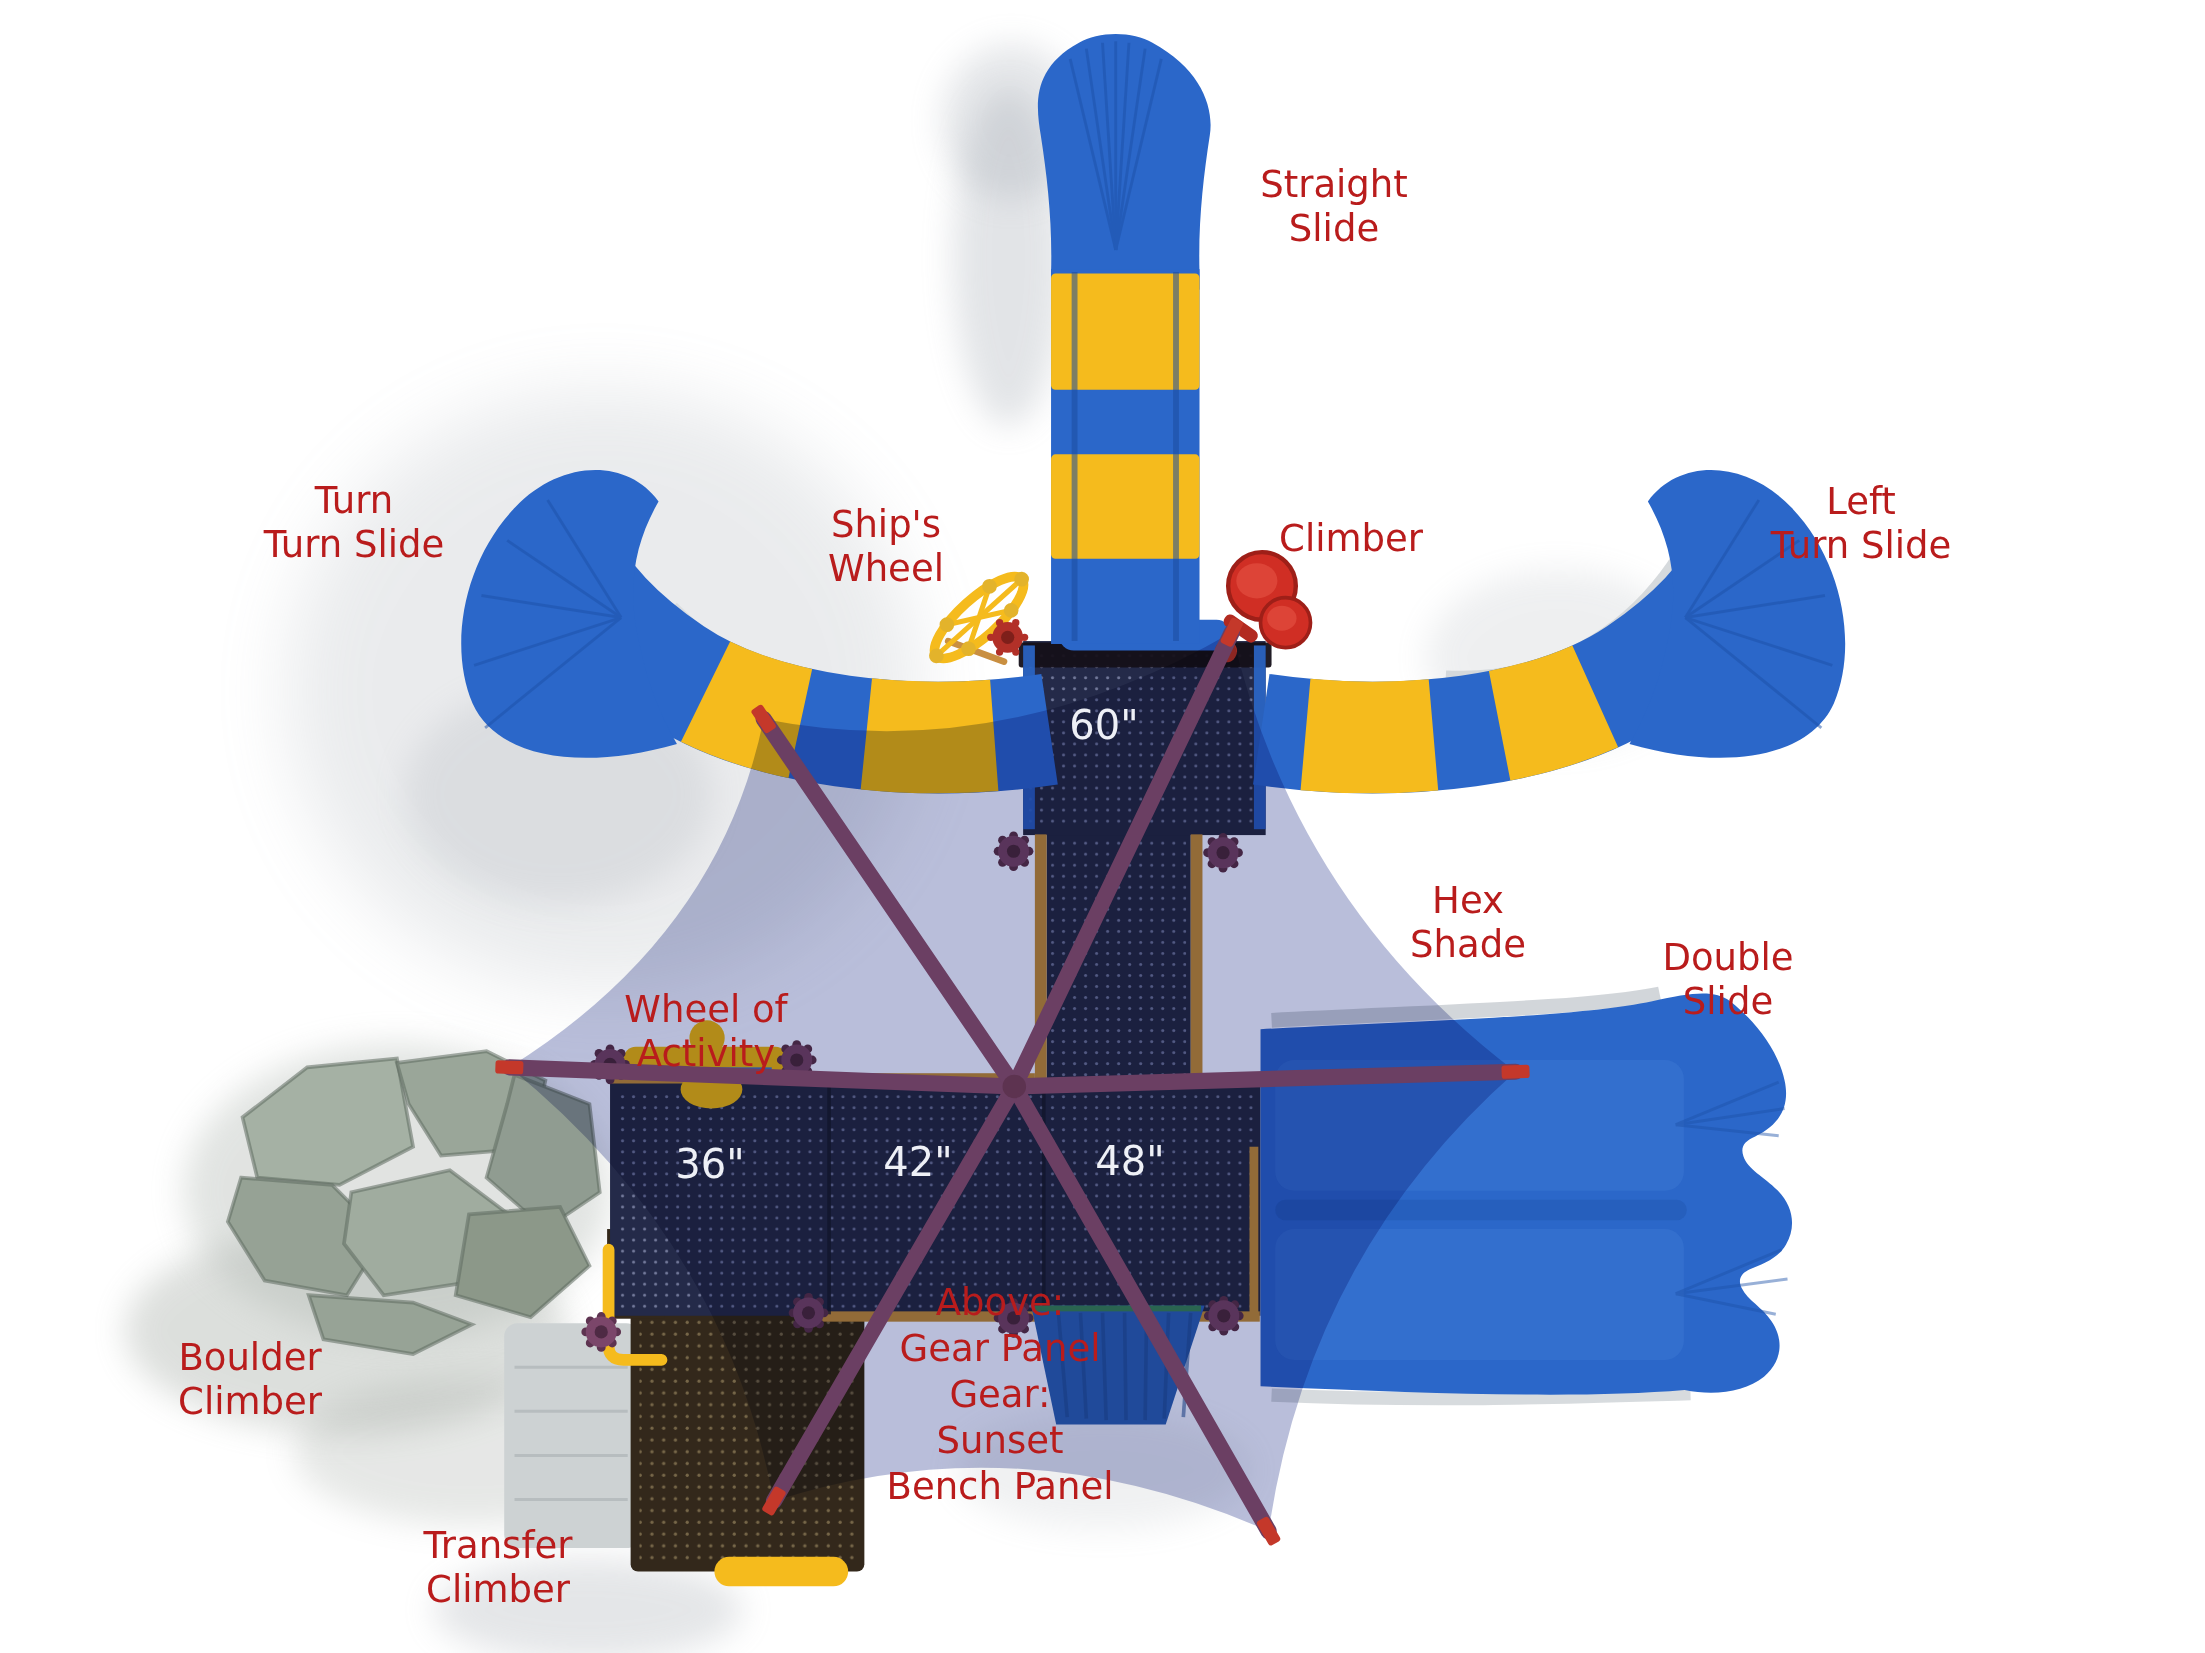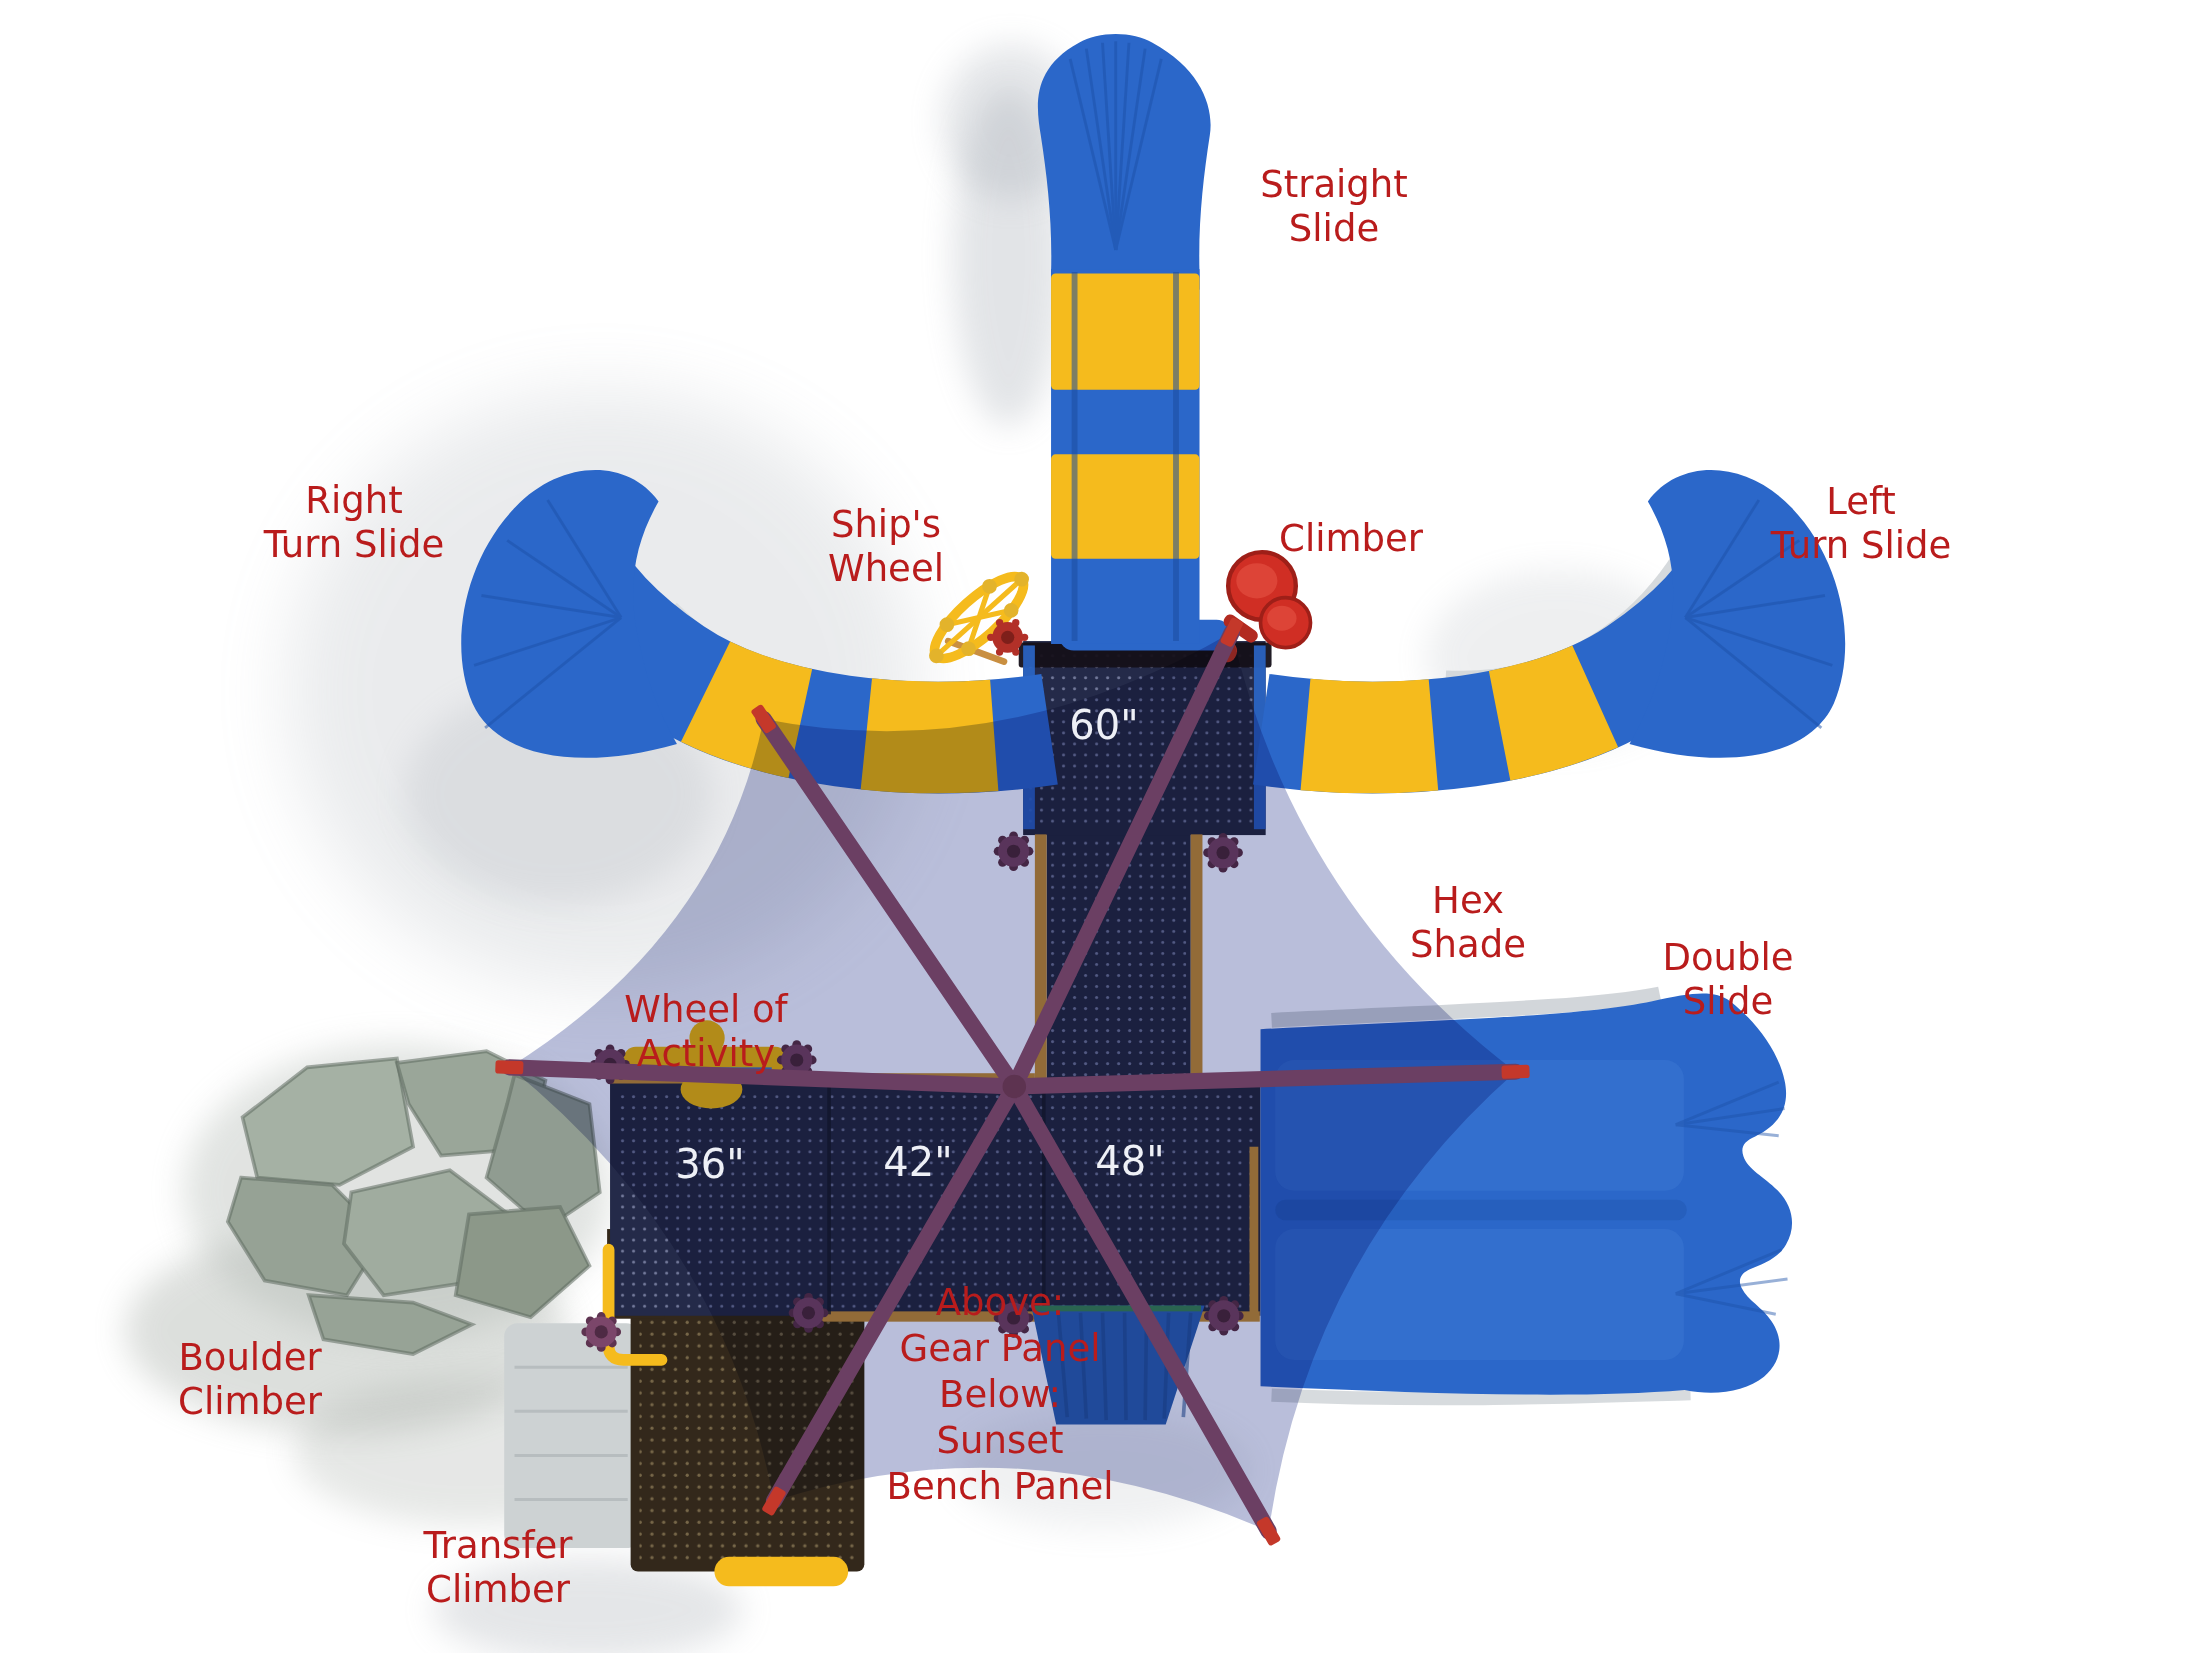--- a/index.html
+++ b/index.html
@@ -278,21 +278,21 @@
     <use href="#cap" transform="translate(1726,2083) rotate(60)"></use>
     <use href="#cap" transform="translate(1053,2042) rotate(120)"></use>
   </g>
 </svg>
 
 <div class="label" style="left:1334px;top:207px">
   <div>Straight</div>
   <div>Slide</div>
 </div>
 <div class="label" style="left:354px;top:523px">
-  <div>Right</div>
+  <div>Turn</div>
   <div>Turn Slide</div>
 </div>
 <div class="label" style="left:886px;top:547px">
   <div>Ship's</div>
   <div>Wheel</div>
 </div>
 <div class="label" style="left:1351px;top:539px">
   <div>Climber</div>
 </div>
 <div class="label" style="left:1861px;top:524px">
@@ -315,21 +315,21 @@
   <div>Boulder</div>
   <div>Climber</div>
 </div>
 <div class="label" style="left:498px;top:1568px">
   <div>Transfer</div>
   <div>Climber</div>
 </div>
 <div class="label wide" style="left:1000px;top:1395px">
   <div>Above:</div>
   <div>Gear Panel</div>
-  <div>Below:</div>
+  <div>Gear:</div>
   <div>Sunset</div>
   <div>Bench Panel</div>
 </div>
 
 <div class="deck-num" style="left:1104px;top:725px">60"</div>
 <div class="deck-num" style="left:710px;top:1164px">36"</div>
 <div class="deck-num" style="left:918px;top:1162px">42"</div>
 <div class="deck-num" style="left:1130px;top:1161px">48"</div>
 
 

